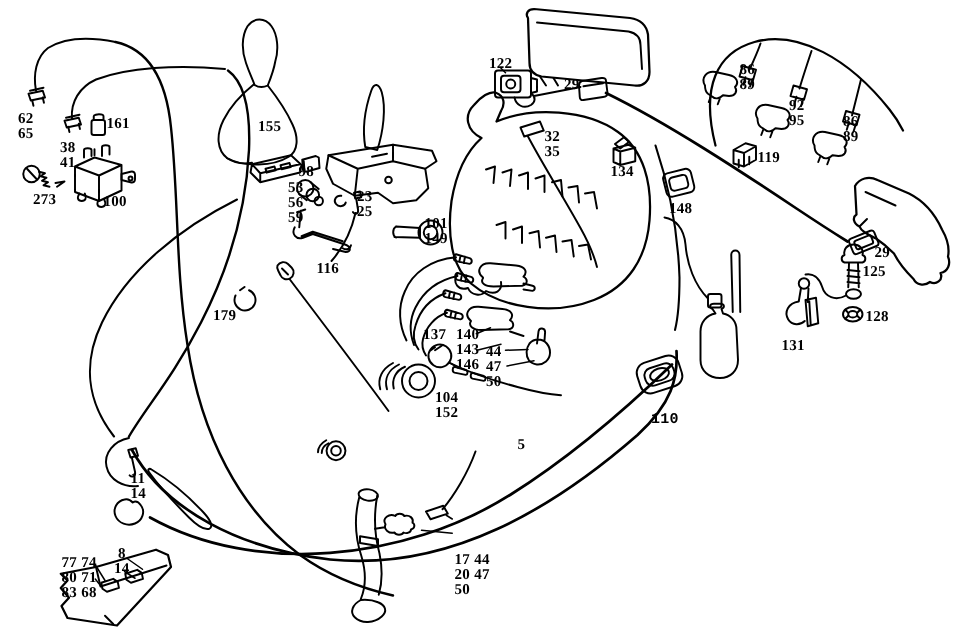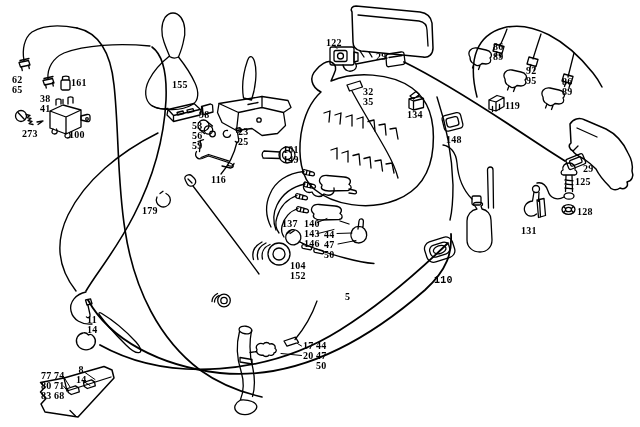--- a/index.html
+++ b/index.html
@@ -3,21 +3,21 @@
 <meta charset="utf-8">
 <style>
   html,body{margin:0;padding:0;background:#fff;}
   .stage{position:relative;width:640px;height:427px;background:#ffffff;overflow:hidden;
          font-family:"Liberation Serif", serif;}
   .stage svg{position:absolute;left:0;top:0;}
   #labels-layer{position:absolute;left:0;top:0;width:640px;height:427px;}
   .part-label{position:absolute;font-weight:bold;font-size:10px;line-height:10px;
               letter-spacing:0.2px;color:#000;white-space:pre;}
   .part-label.center{text-align:center;}
-  .part-label.right{text-align:right;}
+  .part-label.right{text-align:left;margin-top:28px;}
 </style>
 </head>
 <body>
 
 <div class="stage">
   <svg width="640" height="427" viewBox="0 0 640 427">
     <g stroke="#000" fill="none" stroke-width="1.3" stroke-linecap="round" stroke-linejoin="round">
 
       <path stroke-width="1.6" d="M77,28 C100,33 111,55 114,85 C119,130 117,180 125,230 C134,290 160,340 200,370 C218,383 240,392 262,397"></path>
       <path stroke-width="1.6" d="M152,47 C163,55 167,75 166,100 C164,140 152,180 134,215 C115,252 97,272 86,291"></path>

